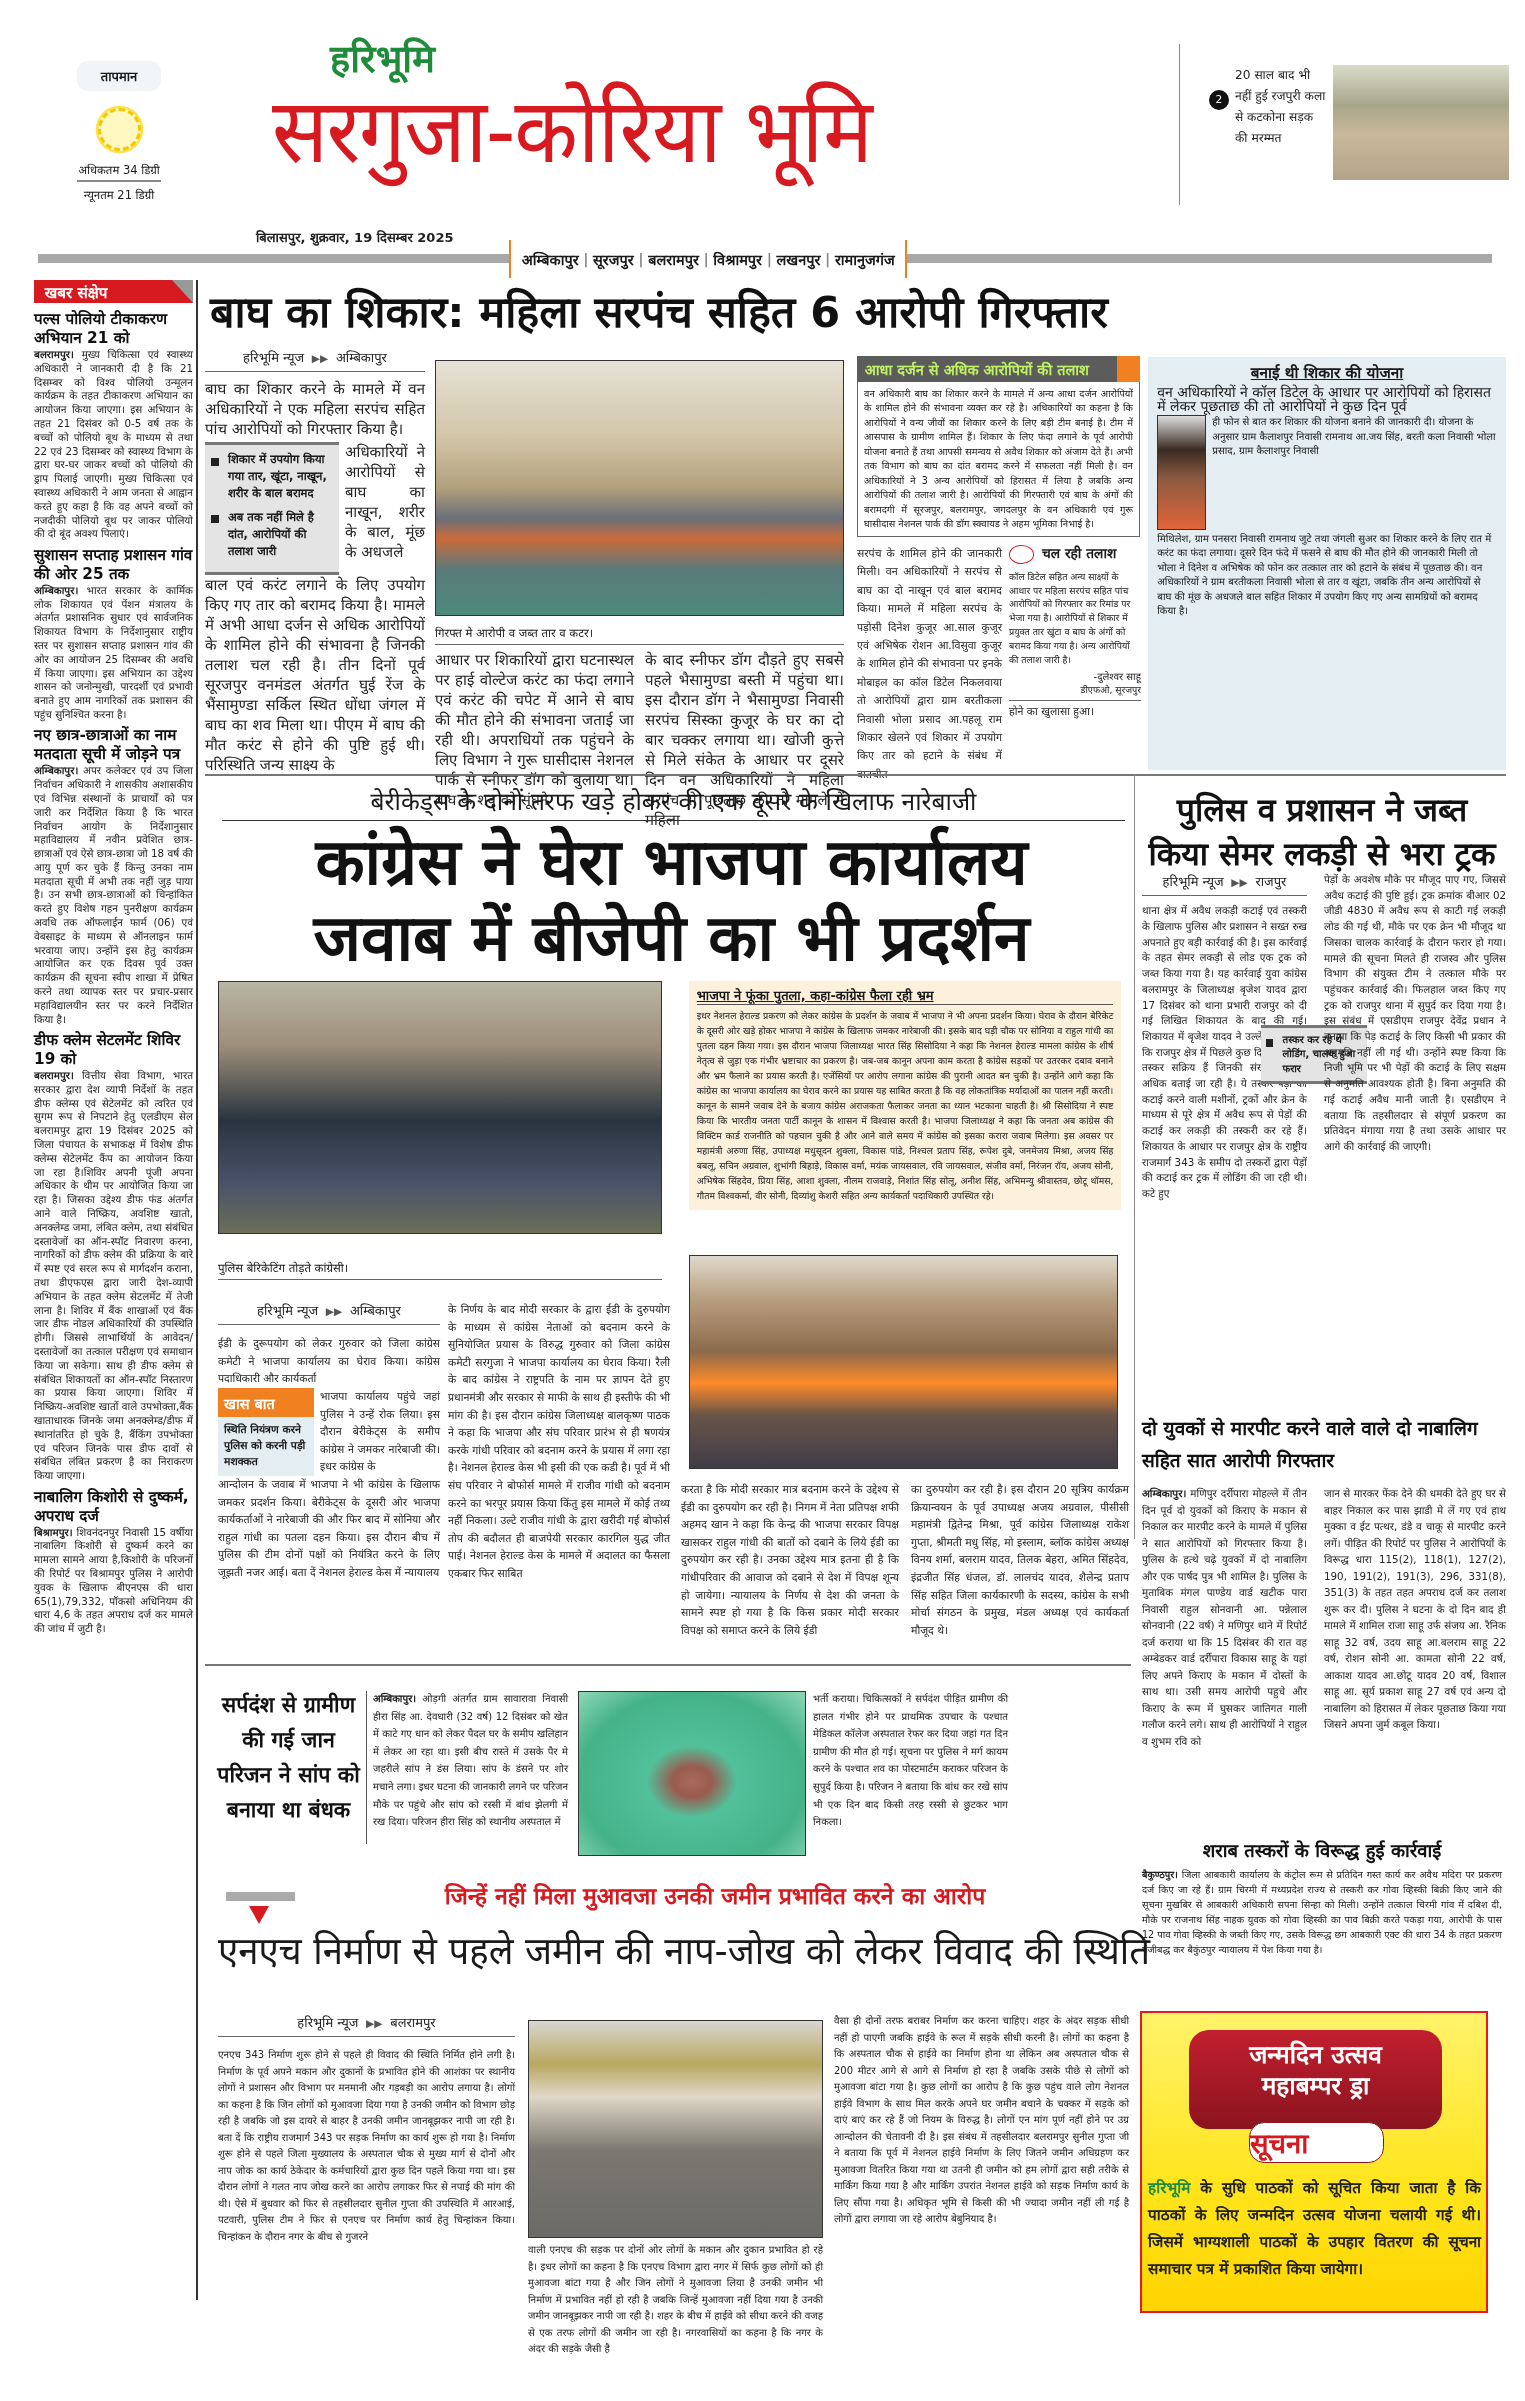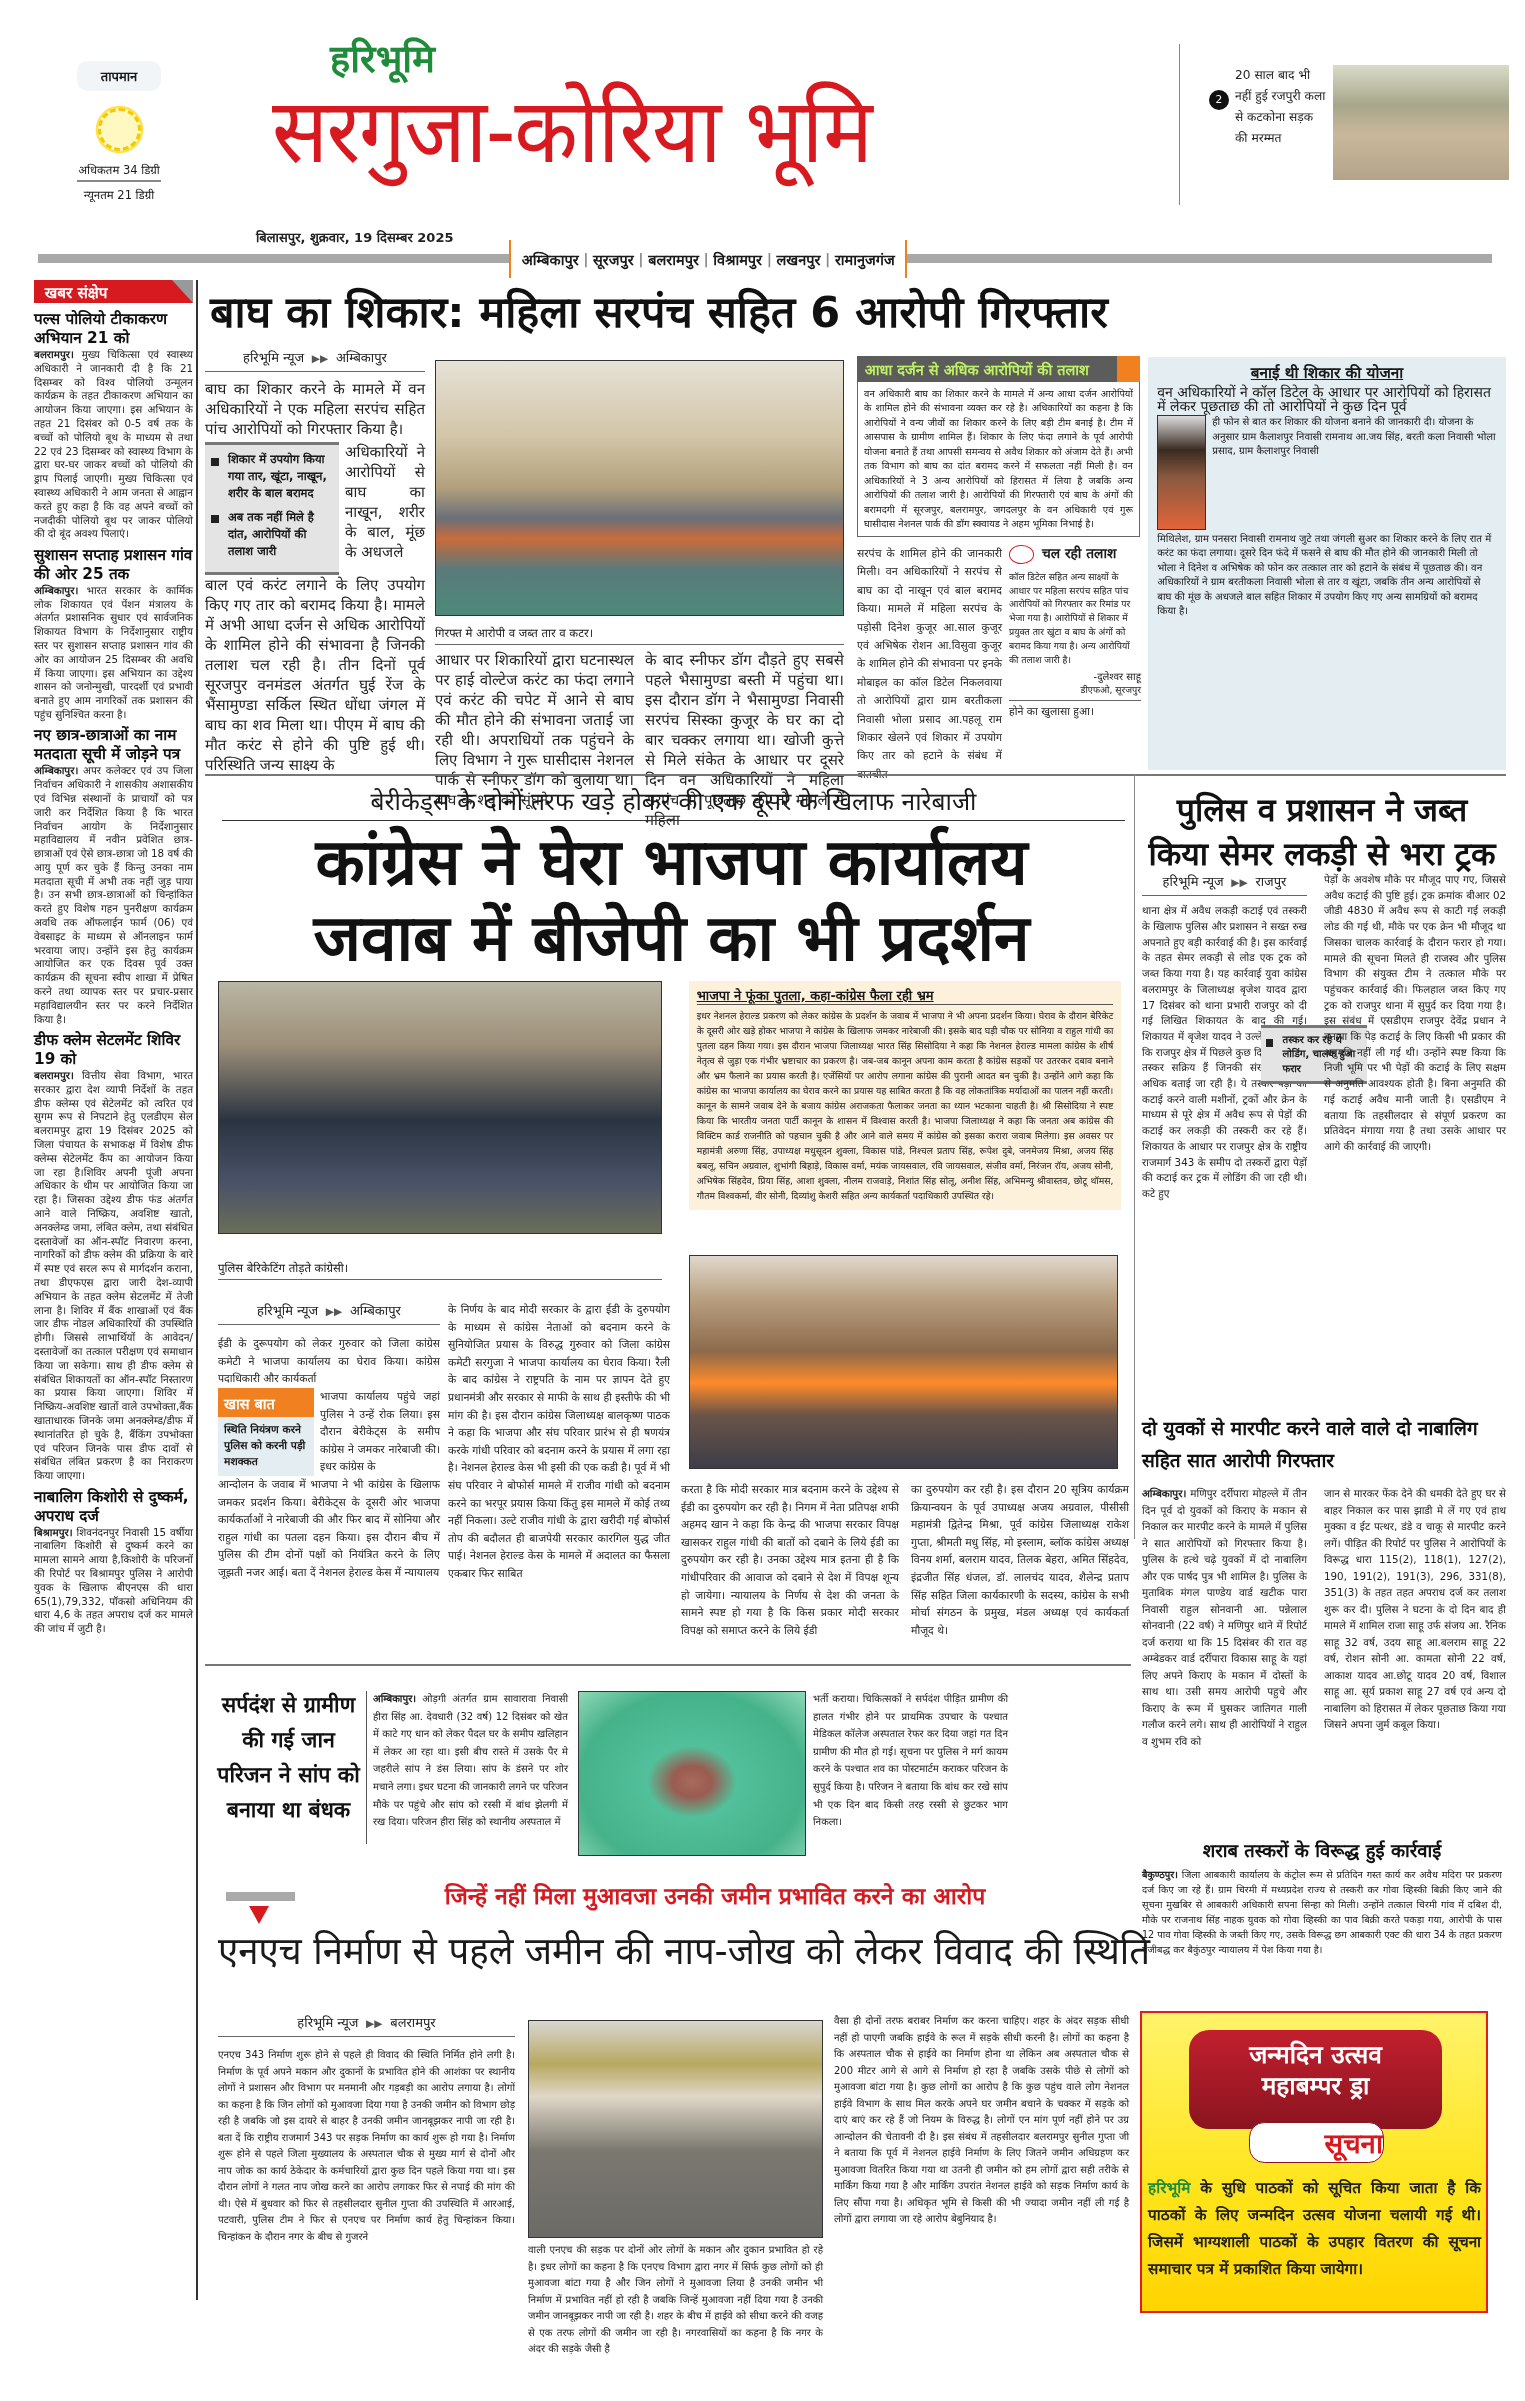--- a/index.html
+++ b/index.html
@@ -197,18 +197,18 @@
 <div class="abs txt-sm" style="left:1324px;top:1485px;width:182px;font-size:10.3px;line-height:16.5px">जान से मारकर फेंक देने की धमकी देते हुए घर से बाहर निकाल कर पास झाडी मे लें गए एवं हाथ मुक्का व ईट पत्थर, डंडे व चाकू से मारपीट करने लगें। पीड़ित की रिपोर्ट पर पुलिस ने आरोपियों के विरूद्ध धारा 115(2), 118(1), 127(2), 190, 191(2), 191(3), 296, 331(8), 351(3) के तहत तहत अपराध दर्ज कर तलाश शुरू कर दी। पुलिस ने घटना के दो दिन बाद ही मामले में शामिल राजा साहू उर्फ संजय आ. रैनिक साहू 32 वर्ष, उदय साहू आ.बलराम साहू 22 वर्ष, रोशन सोनी आ. कामता सोनी 22 वर्ष, आकाश यादव आ.छोटू यादव 20 वर्ष, विशाल साहू आ. सूर्य प्रकाश साहू 27 वर्ष एवं अन्य दो नाबालिग को हिरासत में लेकर पूछताछ किया गया जिसने अपना जुर्म कबूल किया।</div>
 
 <div class="abs hl" style="left:1142px;top:1837px;width:360px;font-size:18.4px;line-height:27.5px;text-align:center">शराब तस्करों के विरूद्ध हुई कार्रवाई</div>
 <div class="abs txt-sm" style="left:1142px;top:1867px;width:360px;font-size:9.6px;line-height:15px"><b class="place">बैकुण्ठपुर।</b> <span>जिला आबकारी कार्यालय के कंट्रोल रूम से प्रतिदिन गस्त कार्य कर अवैध मदिरा पर प्रकरण दर्ज किए जा रहे हैं। ग्राम चिरमी में मध्यप्रदेश राज्य से तस्करी कर गोवा व्हिस्की बिक्री किए जाने की सूचना मुखबिर से आबकारी अधिकारी सपना सिन्हा को मिली। उन्होंने तत्काल चिरमी गांव में दबिश दी, मौके पर राजनाथ सिंह नाहक युवक को गोवा व्हिस्की का पाव बिक्री करते पकड़ा गया, आरोपी के पास 12 पाव गोवा व्हिस्की के जब्ती किए गए, उसके विरूद्ध छग आबकारी एक्ट की धारा 34 के तहत प्रकरण पंजीबद्ध कर बैकुंठपुर न्यायालय में पेश किया गया है।</span></div>
 
 <div class="abs" style="left:1140px;top:2011px;width:348px;height:302px;background:linear-gradient(180deg,#fff36a 0%,#ffe41a 60%,#ffd400 100%);border:2.3px solid #e31b1b;overflow:hidden">
   <div style="position:absolute;left:47px;top:17px;width:253px;height:99px;background:linear-gradient(180deg,#c21f2e,#8a1420);border-radius:20px;text-align:center;padding-top:9.2px">
     <div style="color:#fff;font-weight:bold;font-size:24.5px;line-height:31px">जन्मदिन उत्सव</div>
     <div style="color:#fff;font-weight:bold;font-size:24.5px;line-height:31px">महाबम्पर ड्रा</div>
   </div>
-  <div style="position:absolute;left:107px;top:109px;width:135px;height:41px;background:#fff;border-radius:15.3px;color:#d71920;font-weight:bold;font-size:27.5px;text-align:right;line-height:41px;border:1.5px solid #8a1420">सूचना</div>
+  <div style="position:absolute;left:107px;top:109px;width:135px;height:41px;background:#fff;border-radius:15.3px;color:#d71920;font-weight:bold;font-size:27.5px;text-align:left;line-height:41px;border:1.5px solid #8a1420">सूचना</div>
   <div style="position:absolute;left:6.1px;top:162px;width:333px;font-size:15.3px;line-height:27px;text-align:justify;font-weight:bold;color:#222">
     <span style="color:#1e8c3a">हरिभूमि</span> <span>के सुधि पाठकों को सूचित किया जाता है कि पाठकों के लिए जन्मदिन उत्सव योजना चलायी गई थी। जिसमें भाग्यशाली पाठकों के उपहार वितरण की सूचना समाचार पत्र में प्रकाशित किया जायेगा।</span>
   </div>
 </div>
 
 
 </body></html>

